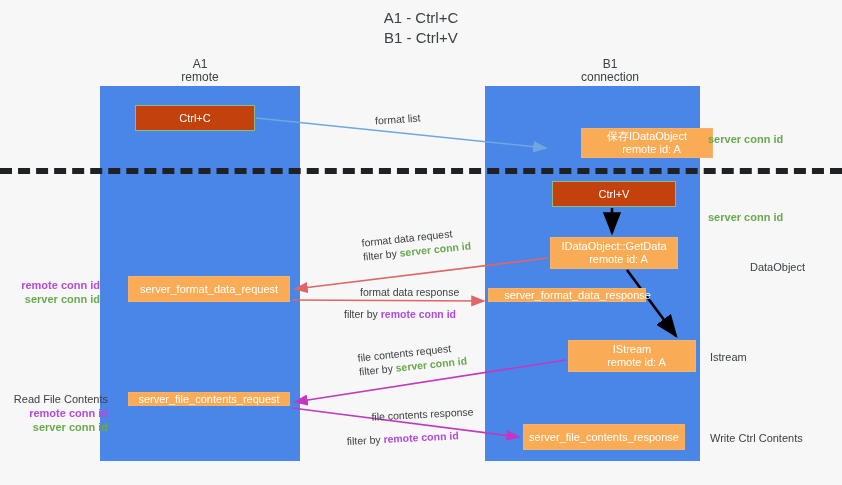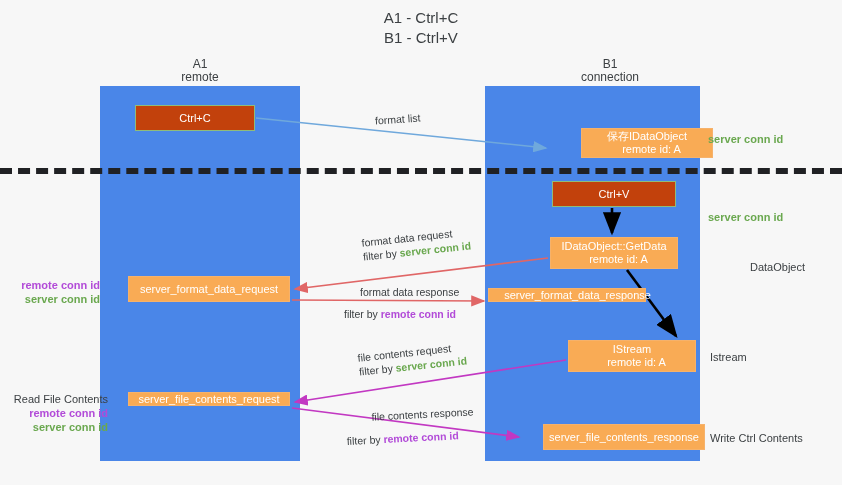--- a/index.html
+++ b/index.html
@@ -50,21 +50,21 @@
   .node .l2{font-size:11px;padding-left:9px;}
 
   #n-ctrlc{left:135px;top:105px;width:120px;height:26px;}
   #n-save{left:552px;top:128px;width:132px;height:30px;margin-left:29px;}
   #n-ctrlv{left:552px;top:181px;width:124px;height:26px;}
   #n-getdata{left:550px;top:237px;width:128px;height:32px;}
   #n-istream{left:568px;top:340px;width:128px;height:32px;}
   #n-fmtreq{left:128px;top:276px;width:162px;height:26px;}
   #n-fmtresp{left:488px;top:288px;width:158px;height:14px;padding-left:21px;}
   #n-filereq{left:128px;top:392px;width:162px;height:14px;}
-  #n-fileresp{left:523px;top:424px;width:162px;height:26px;margin-left:20px;}
+  #n-fileresp{left:523px;top:424px;width:162px;height:26px;}
 
   
   .ann{font-size:11px;line-height:14px;}
   .green-t{color:#6aa84f;font-weight:bold;}
   .purple-t{color:#b24bd8;font-weight:bold;}
   .plain-t{color:#3c4043;}
 
   #ann-sc1{left:708px;top:132px;}
   #ann-sc2{left:708px;top:210px;}
   #ann-dataobject{left:710px;top:260px;padding-left:40px;}

